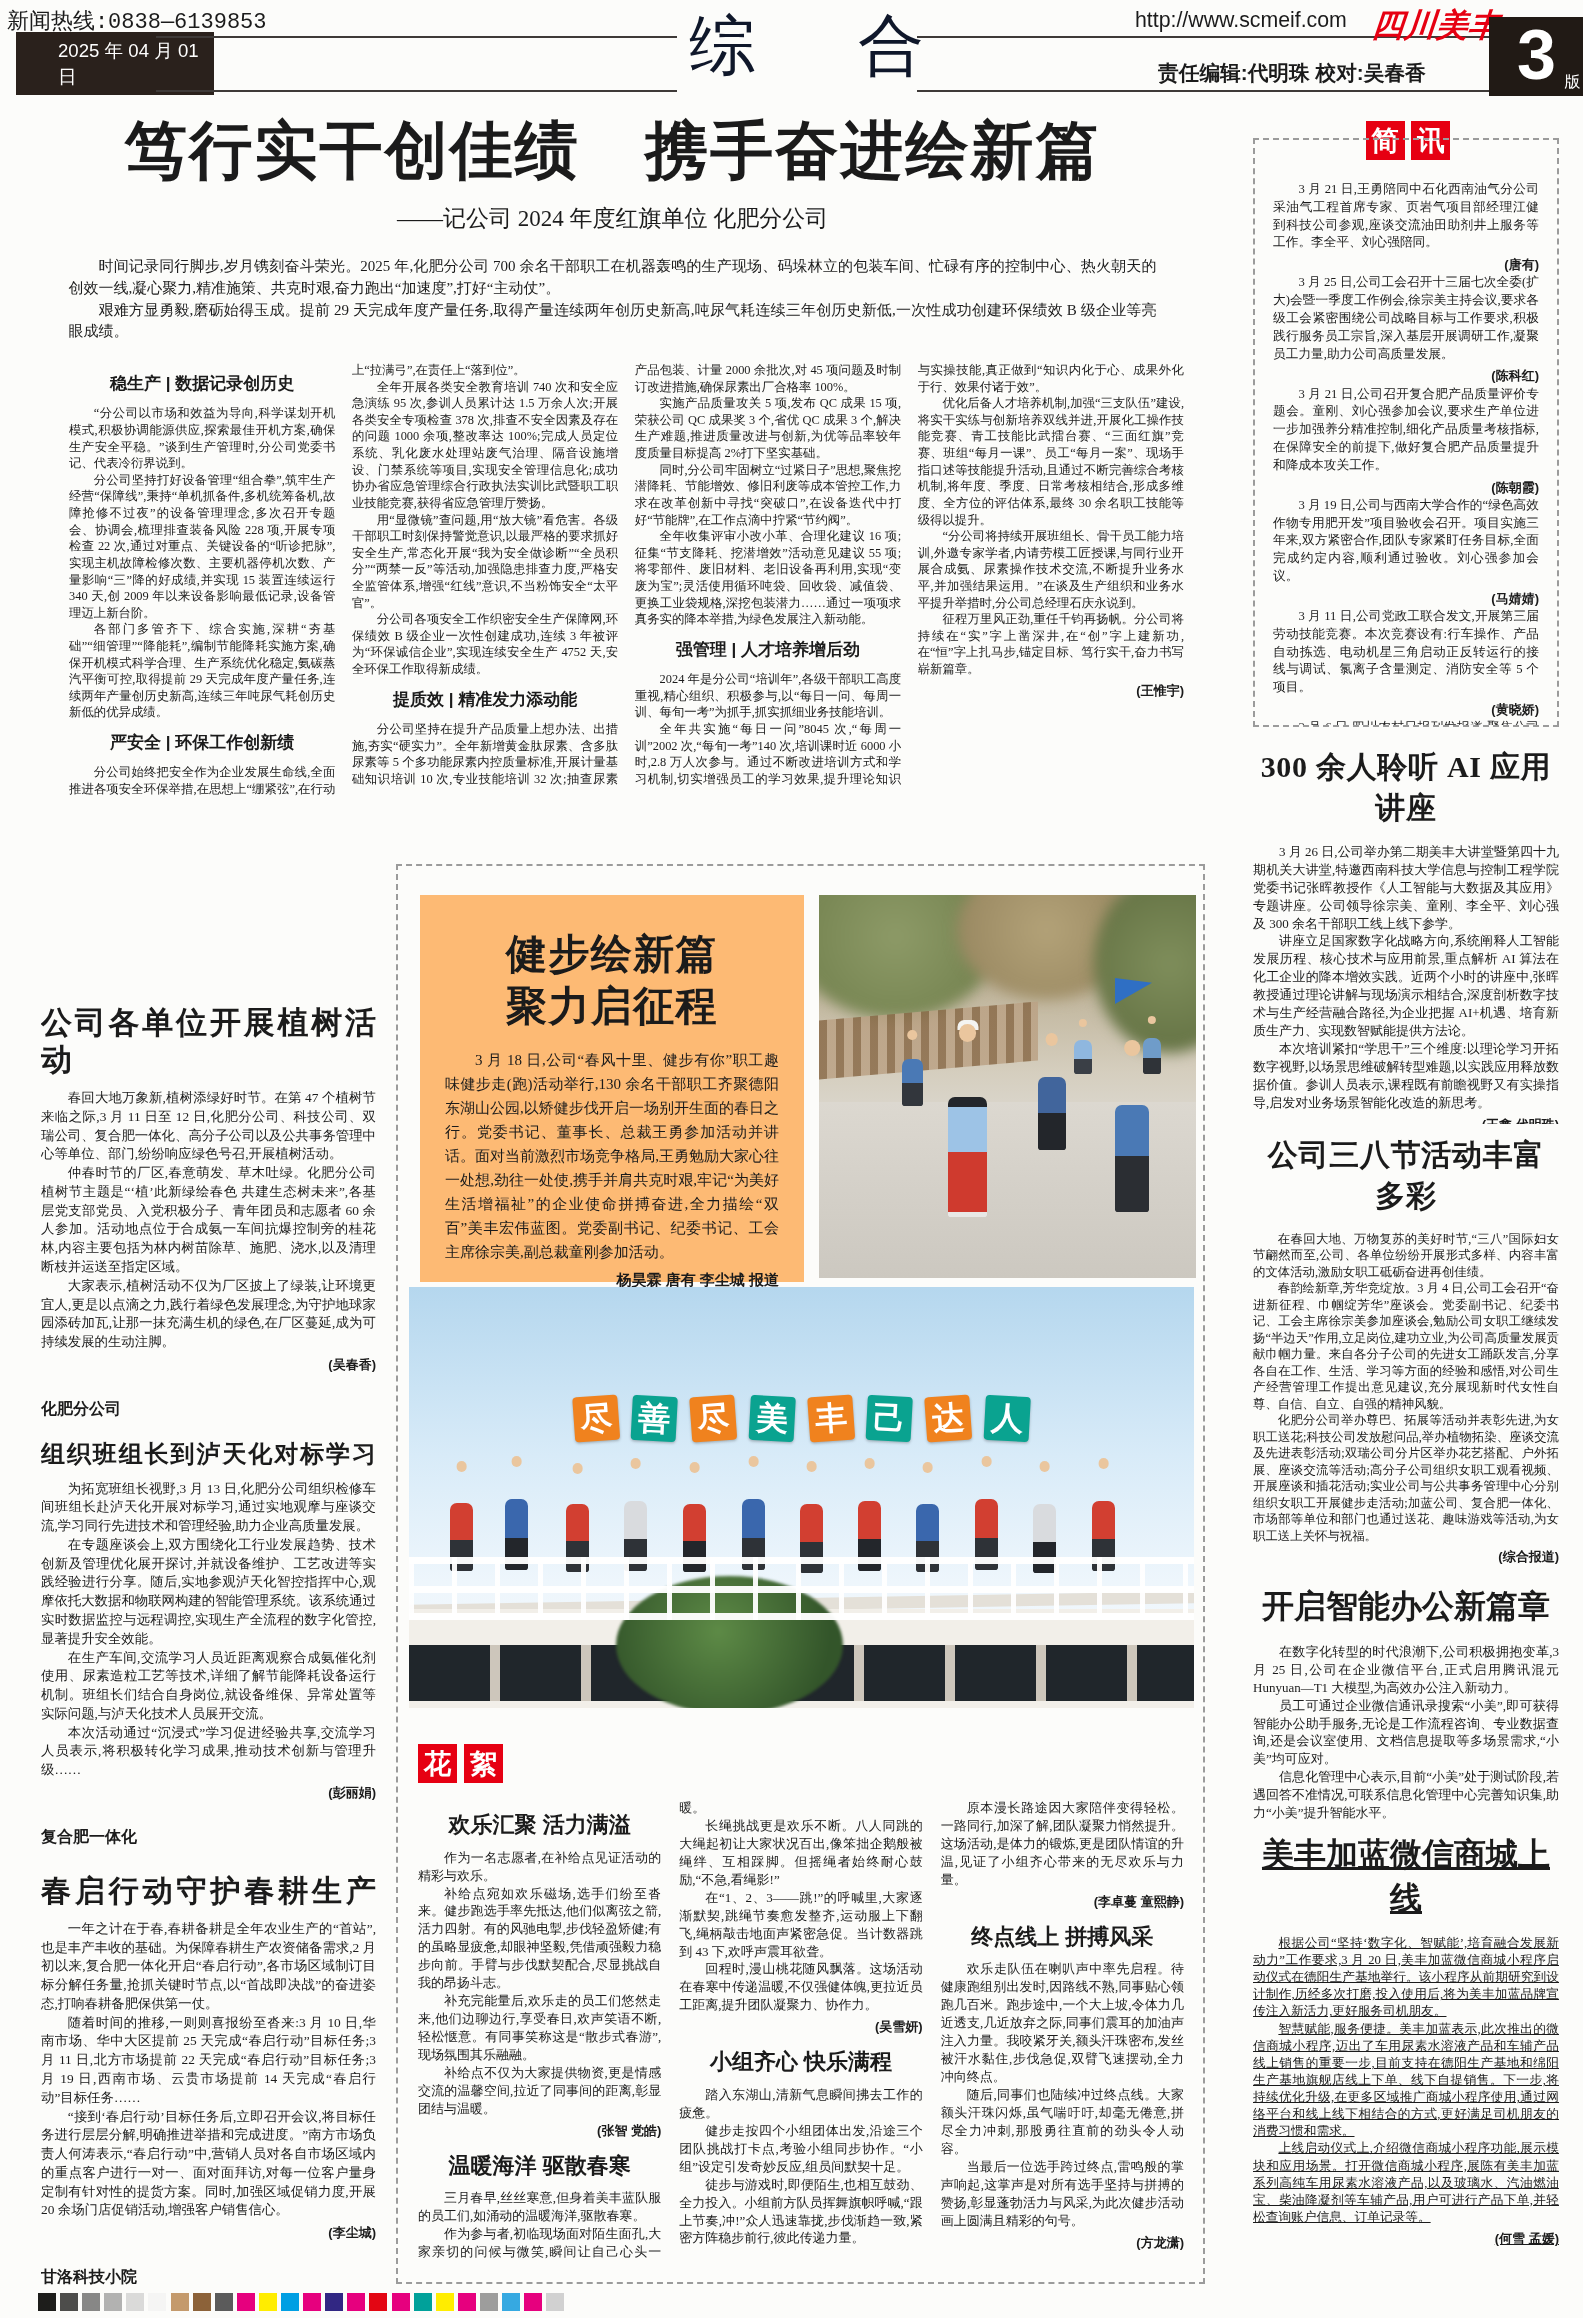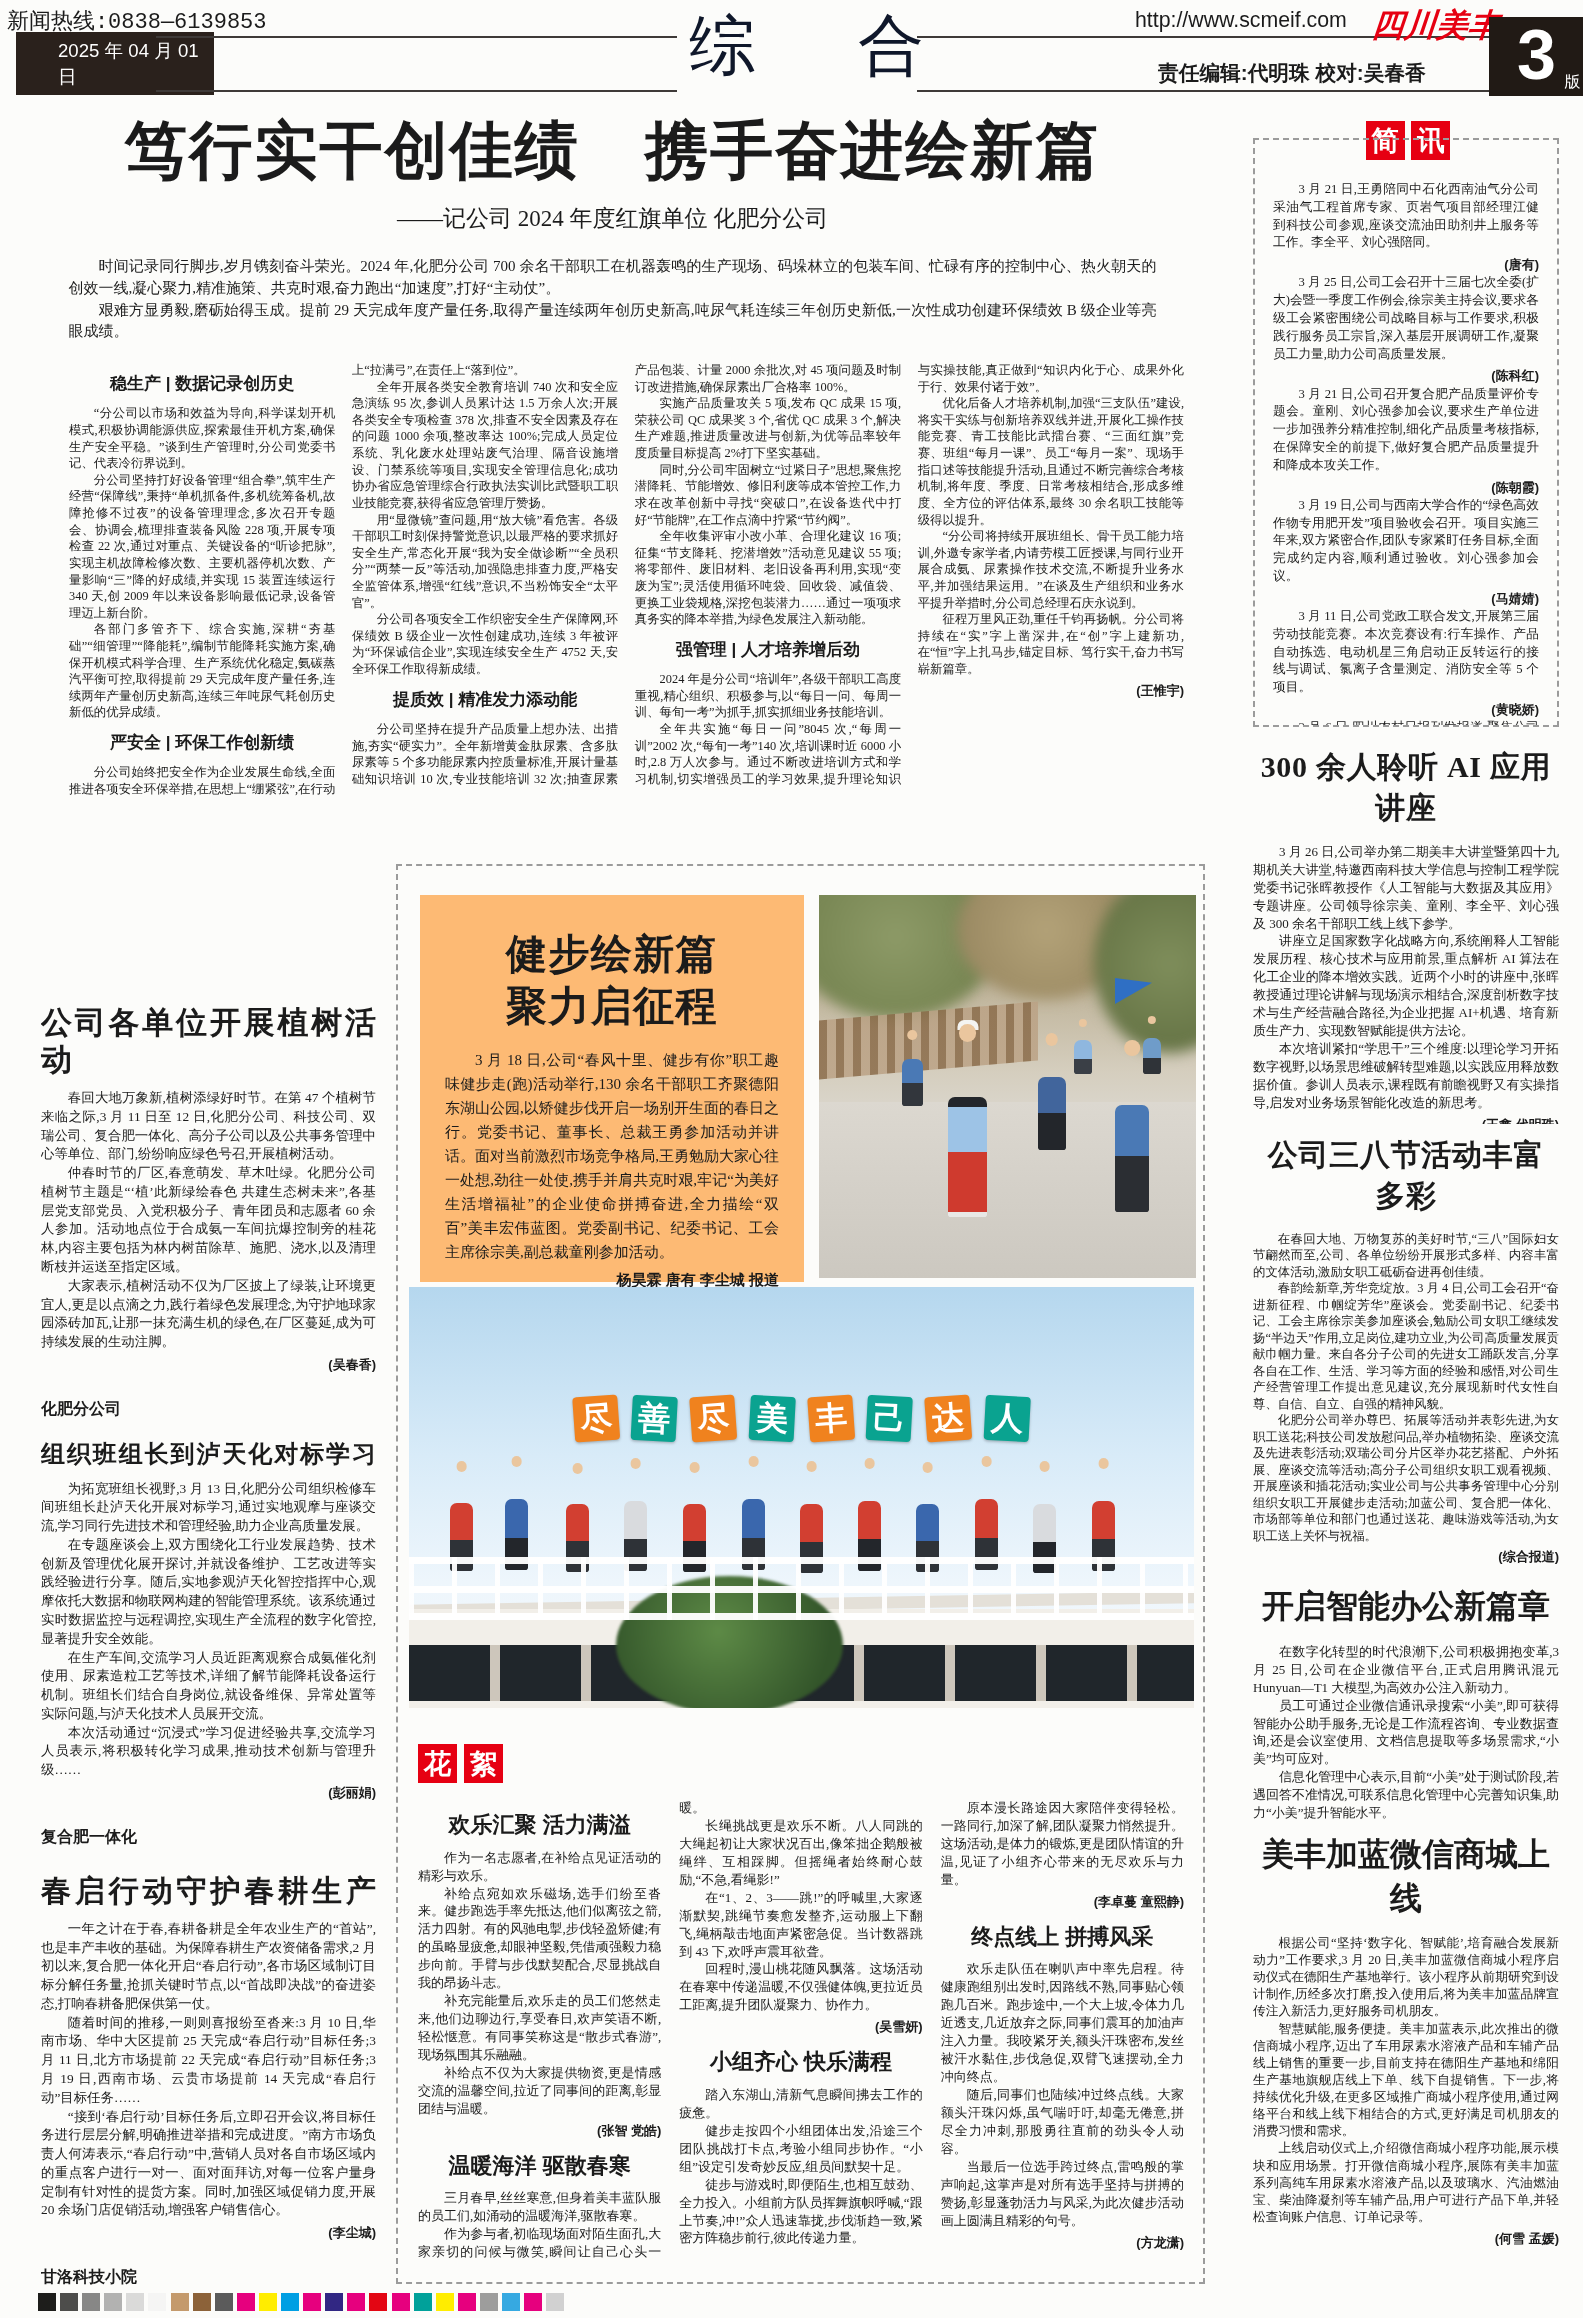--- a/index.html
+++ b/index.html
@@ -135,21 +135,21 @@
   <div class="website" style="top:59px;left:1158px;font-size:20.7px;font-weight:bold;">责任编辑:代明珠 校对:吴春香</div>
   <div class="page-box">
     <div class="page-num">3</div>
     <div class="page-ban">版</div>
   </div>
 
   <div id="main">
     <div class="headline">笃行实干创佳绩　携手奋进绘新篇</div>
     <div class="subtitle">——记公司 2024 年度红旗单位 化肥分公司</div>
     <div class="intro bodytext">
-        <p>时间记录同行脚步,岁月镌刻奋斗荣光。2024 年,化肥分公司 700 余名干部职工在机器轰鸣的生产现场、码垛林立的包装车间、忙碌有序的控制中心、热火朝天的创效一线,凝心聚力,精准施策、共克时艰,奋力跑出“加速度”,打好“主动仗”。</p>
+        <p>时间记录同行脚步,岁月镌刻奋斗荣光。2025 年,化肥分公司 700 余名干部职工在机器轰鸣的生产现场、码垛林立的包装车间、忙碌有序的控制中心、热火朝天的创效一线,凝心聚力,精准施策、共克时艰,奋力跑出“加速度”,打好“主动仗”。</p>
         <p>艰难方显勇毅,磨砺始得玉成。提前 29 天完成年度产量任务,取得产量连续两年创历史新高,吨尿气耗连续三年创历史新低,一次性成功创建环保绩效 B 级企业等亮眼成绩。</p>
       </div>
     <div class="cols4">
       <section>
         <h3 class="colhead">稳生产 | 数据记录创历史</h3>
         <div>
             <p>“分公司以市场和效益为导向,科学谋划开机模式,积极协调能源供应,探索最佳开机方案,确保生产安全平稳。”谈到生产管理时,分公司党委书记、代表冷衍界说到。</p>
             <p>分公司坚持打好设备管理“组合拳”,筑牢生产经营“保障线”,秉持“单机抓备件,多机统筹备机,故障抢修不过夜”的设备管理理念,多次召开专题会、协调会,梳理排查装备风险 228 项,开展专项检查 22 次,通过对重点、关键设备的“听诊把脉”,实现主机故障检修次数、主要机器停机次数、产量影响“三”降的好成绩,并实现 15 装置连续运行 340 天,创 2009 年以来设备影响最低记录,设备管理迈上新台阶。</p>
             <p>各部门多管齐下、综合实施,深耕“夯基础”“细管理”“降能耗”,编制节能降耗实施方案,确保开机模式科学合理、生产系统优化稳定,氨碳蒸汽平衡可控,取得提前 29 天完成年度产量任务,连续两年产量创历史新高,连续三年吨尿气耗创历史新低的优异成绩。</p>
           </div>
@@ -444,21 +444,21 @@
   <div class="rart" id="rart3" style="top:1585px;height:242px;">
     <h2 class="rhead-sans">开启智能办公新篇章</h2>
     <div>
         <p>在数字化转型的时代浪潮下,公司积极拥抱变革,3 月 25 日,公司在企业微信平台,正式启用腾讯混元 Hunyuan—T1 大模型,为高效办公注入新动力。</p>
         <p>员工可通过企业微信通讯录搜索“小美”,即可获得智能办公助手服务,无论是工作流程咨询、专业数据查询,还是会议室使用、文档信息提取等多场景需求,“小美”均可应对。</p>
         <p>信息化管理中心表示,目前“小美”处于测试阶段,若遇回答不准情况,可联系信息化管理中心完善知识集,助力“小美”提升智能水平。</p>
       </div>
     <div class="sig">(小美)</div>
   </div>
 
-  <div class="rart" id="rart4" style="top:1833px;height:448px;">
+  <div class="rart" id="rart4" style="top:1833px;height:448px;text-decoration:underline;">
     <h2 class="rhead-sans">美丰加蓝微信商城上线</h2>
     <div>
         <p>根据公司“坚持‘数字化、智赋能’,培育融合发展新动力”工作要求,3 月 20 日,美丰加蓝微信商城小程序启动仪式在德阳生产基地举行。该小程序从前期研究到设计制作,历经多次打磨,投入使用后,将为美丰加蓝品牌宣传注入新活力,更好服务司机朋友。</p>
         <p>智慧赋能,服务便捷。美丰加蓝表示,此次推出的微信商城小程序,迈出了车用尿素水溶液产品和车辅产品线上销售的重要一步,目前支持在德阳生产基地和绵阳生产基地旗舰店线上下单、线下自提销售。下一步,将持续优化升级,在更多区域推广商城小程序使用,通过网络平台和线上线下相结合的方式,更好满足司机朋友的消费习惯和需求。</p>
         <p>上线启动仪式上,介绍微信商城小程序功能,展示模块和应用场景。打开微信商城小程序,展陈有美丰加蓝系列高纯车用尿素水溶液产品,以及玻璃水、汽油燃油宝、柴油降凝剂等车辅产品,用户可进行产品下单,并轻松查询账户信息、订单记录等。</p>
       </div>
     <div class="sig">(何雪 孟媛)</div>
   </div>
 
   <div id="colorbar">

